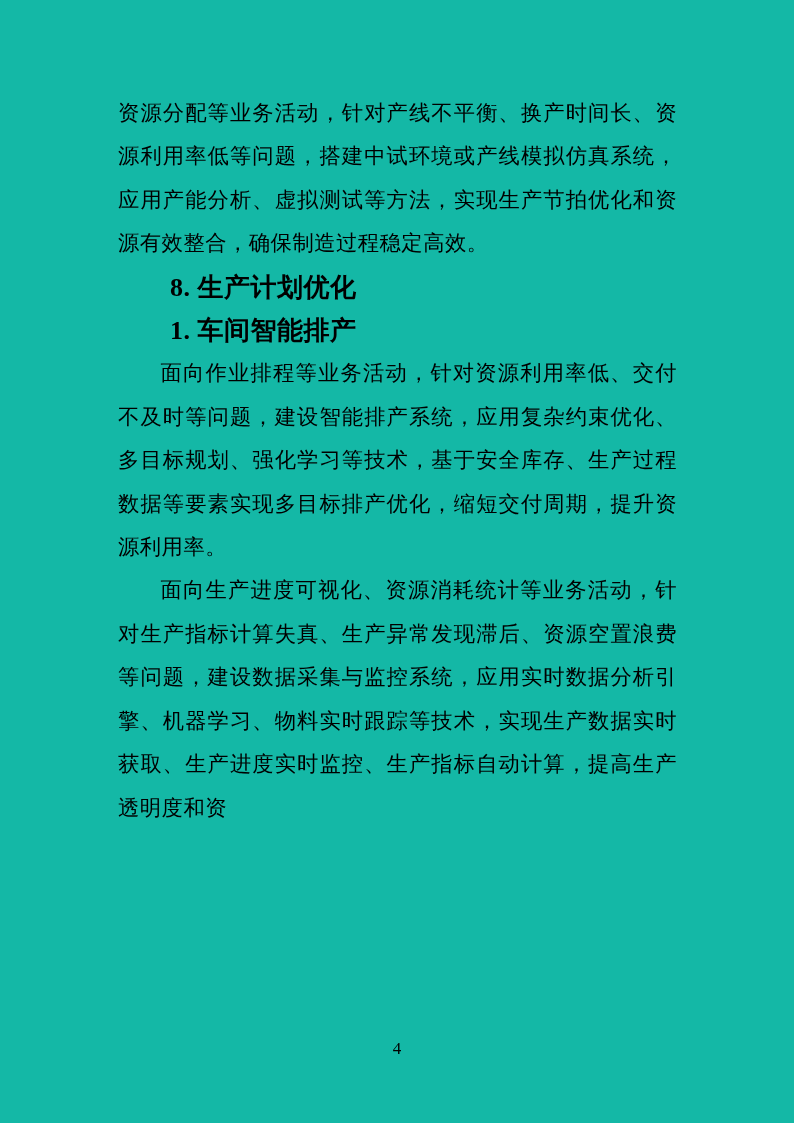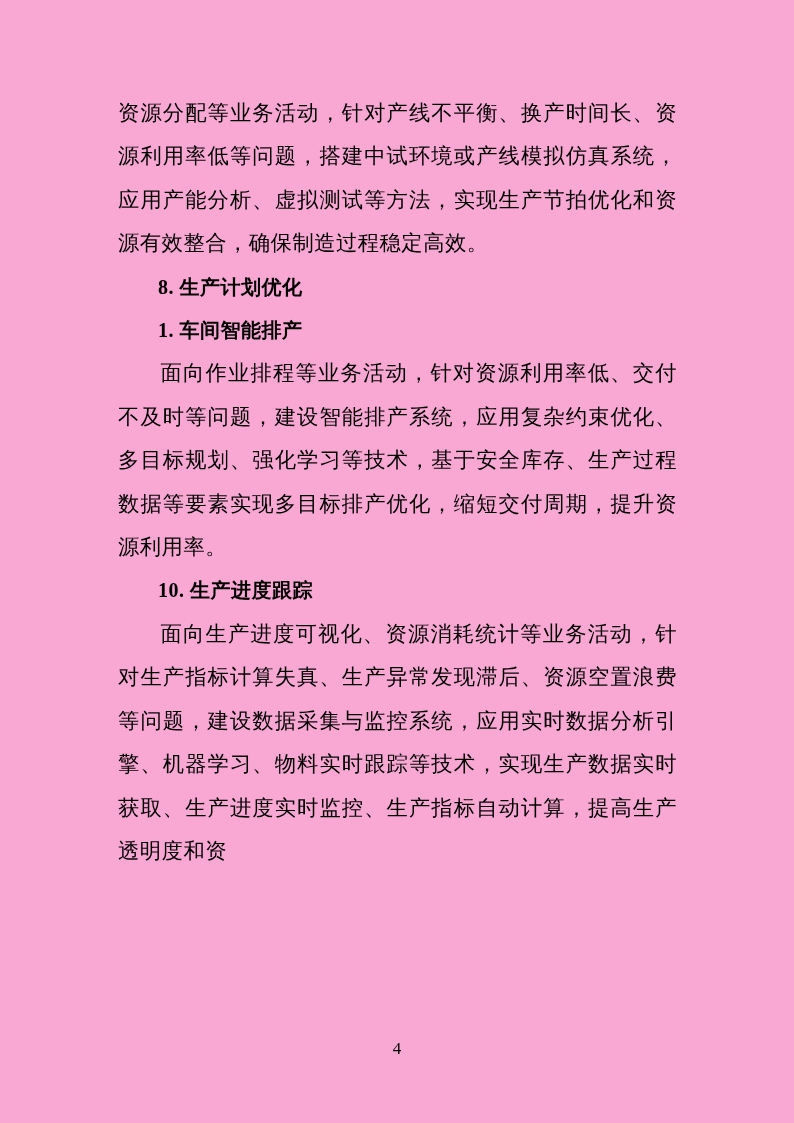--- a/index.html
+++ b/index.html
@@ -8,21 +8,21 @@
     width: 794px;
     height: 1123px;
     background: #ffffff;
     font-family: "Liberation Serif", "DejaVu Serif", serif;
   }
 
   .page {
     position: relative;
     width: 794px;
     height: 1123px;
-    background: #f9a8d4;
+    background: #14b8a6;
     overflow: hidden;
   }
 
   .text-block {
     position: absolute;
     top: 92px;
     left: 118px;
     width: 559px;
     color: #000000;
     font-size: 21.3px;
@@ -43,21 +43,21 @@
   .section-heading {
     font-family: "Liberation Sans", "DejaVu Sans", sans-serif;
     font-size: 21.3px;
     font-weight: bold;
     line-height: 43.4px;
     text-indent: 2em;
   }
 
   .sub-heading {
     font-family: "Liberation Serif", "DejaVu Serif", serif;
-    font-size: 20px;
+    font-size: 26px;
     font-weight: bold;
     line-height: 43.4px;
     text-indent: 2em;
   }
 
   .page-footer {
     position: absolute;
     left: 0;
     right: 0;
     top: 1037px;
@@ -78,21 +78,20 @@
     <p class="para no-indent">资源分配等业务活动，针对产线不平衡、换产时间长、资源利用率低等问题，搭建中试环境或产线模拟仿真系统，应用产能分析、虚拟测试等方法，实现生产节拍优化和资源有效整合，确保制造过程稳定高效。</p>
 
 
     <h3 class="sub-heading">8. 生产计划优化</h3>
 
 
     <h3 class="sub-heading">1. 车间智能排产</h3>
 
     <p class="para">面向作业排程等业务活动，针对资源利用率低、交付不及时等问题，建设智能排产系统，应用复杂约束优化、多目标规划、强化学习等技术，基于安全库存、生产过程数据等要素实现多目标排产优化，缩短交付周期，提升资源利用率。</p>
 
-    <h3 class="sub-heading">10. 生产进度跟踪</h3>
 
     <p class="para">面向生产进度可视化、资源消耗统计等业务活动，针对生产指标计算失真、生产异常发现滞后、资源空置浪费等问题，建设数据采集与监控系统，应用实时数据分析引擎、机器学习、物料实时跟踪等技术，实现生产数据实时获取、生产进度实时监控、生产指标自动计算，提高生产透明度和资</p>
 
   </div>
 
   <div class="page-footer">4</div>
 
 </div>
 
 </body></html>

